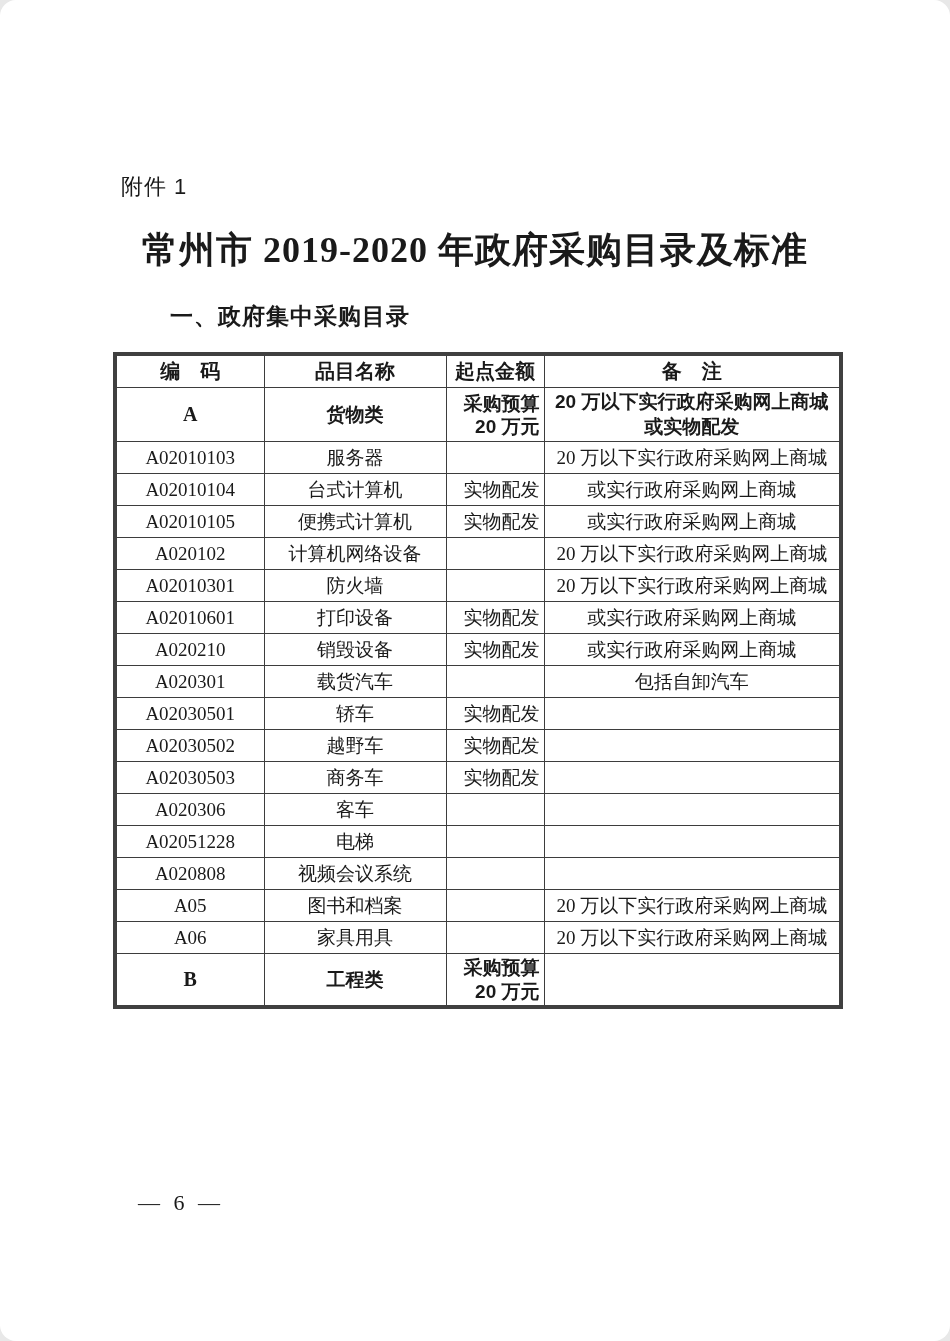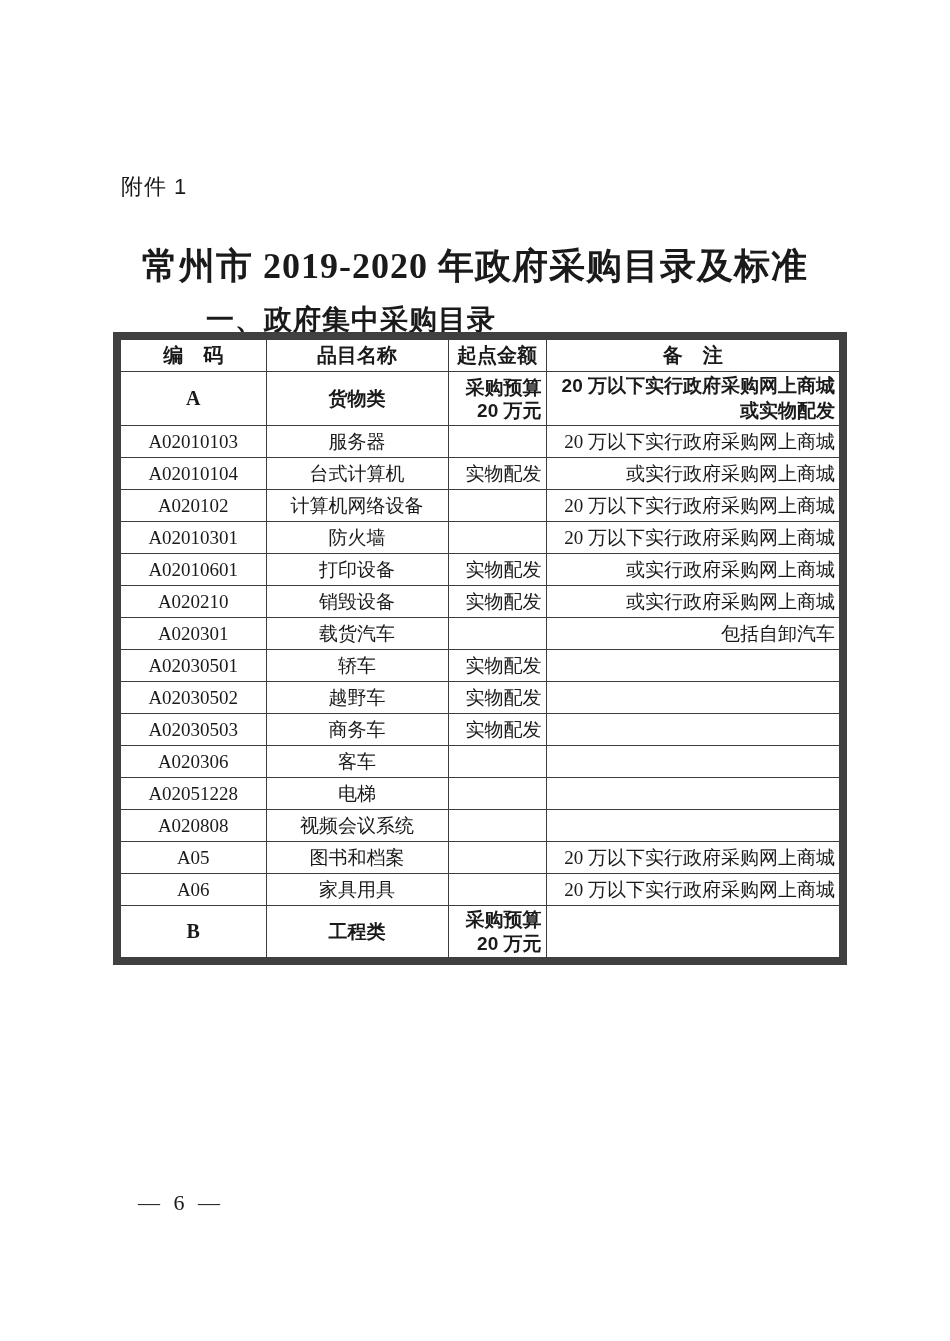--- a/index.html
+++ b/index.html
@@ -5,60 +5,60 @@
   * { margin: 0; padding: 0; box-sizing: border-box; }
   html, body { background: #e8e8e8; }
   .page {
     position: relative;
     width: 950px;
     height: 1341px;
     margin: 0 auto;
     background: #ffffff;
     color: #1a1a1a;
     overflow: hidden;
+    border-radius: 16px;
   }
   .attachment {
     position: absolute;
     left: 121px;
     top: 172px;
     font-family: "Liberation Sans", "DejaVu Sans", sans-serif;
     font-size: 22px;
     letter-spacing: 1px;
   }
   .title {
     position: absolute;
     left: 0;
-    top: 242px;
+    top: 226px;
     width: 100%;
     text-align: center;
     font-family: "Liberation Serif", "DejaVu Serif", serif;
     font-size: 36px;
     font-weight: bold;
     letter-spacing: 1px;
   }
   .section {
     position: absolute;
     left: 170px;
     top: 301px;
     font-family: "Liberation Sans", "DejaVu Sans", sans-serif;
-    font-size: 28px;
+    font-size: 23px;
     font-weight: bold;
     letter-spacing: 1px;
-    margin-left: 36px;
   }
   table.catalog {
     position: absolute;
     left: 113px;
-    top: 332px;
+    top: 352px;
     width: 726px;
     border-collapse: collapse;
     table-layout: fixed;
     font-family: "Liberation Serif", "DejaVu Serif", serif;
     font-size: 19px;
-    border: 8px solid #404040;
+    border: 4px solid #404040;
   }
   table.catalog th, table.catalog td {
     border: 1px solid #3d3d3d;
     vertical-align: middle;
     padding: 2px 4px;
     overflow: hidden;
   }
   col.c-code      { width: 149px; }
   col.c-name      { width: 182px; }
   col.c-threshold { width: 98px;  }
@@ -67,21 +67,21 @@
   table.catalog thead th {
     font-family: "Liberation Sans", "DejaVu Sans", sans-serif;
     font-weight: bold;
     font-size: 20px;
     text-align: center;
   }
   table.catalog tbody tr { height: 32px; }
   table.catalog tbody tr.tall { height: 53px; }
   td.cell-code, td.cell-name, td.cell-threshold { text-align: center; }
   td.cell-threshold { white-space: pre-line; line-height: 1.22; text-align: right; }
-  td.cell-note { text-align: right; padding-left: 8px; line-height: 1.3; }
+  td.cell-note { text-align: center; padding-left: 8px; line-height: 1.3; }
   tr.bold td {
     font-weight: bold;
     font-family: "Liberation Sans", "DejaVu Sans", sans-serif;
   }
   tr.bold td.cell-code {
     font-family: "Liberation Serif", "DejaVu Serif", serif;
     font-size: 20px;
   }
   .pagenum {
     position: absolute;
@@ -132,20 +132,26 @@
           <td class="cell-threshold"></td>
           <td class="cell-note">20 万以下实行政府采购网上商城</td>
         </tr>
         <tr>
           <td class="cell-code">A02010104</td>
           <td class="cell-name">台式计算机</td>
           <td class="cell-threshold">实物配发</td>
           <td class="cell-note">或实行政府采购网上商城</td>
         </tr>
         <tr>
+          <td class="cell-code">A02010105</td>
+          <td class="cell-name">便携式计算机</td>
+          <td class="cell-threshold">实物配发</td>
+          <td class="cell-note">或实行政府采购网上商城</td>
+        </tr>
+        <tr>
           <td class="cell-code">A020102</td>
           <td class="cell-name">计算机网络设备</td>
           <td class="cell-threshold"></td>
           <td class="cell-note">20 万以下实行政府采购网上商城</td>
         </tr>
         <tr>
           <td class="cell-code">A02010301</td>
           <td class="cell-name">防火墙</td>
           <td class="cell-threshold"></td>
           <td class="cell-note">20 万以下实行政府采购网上商城</td>

